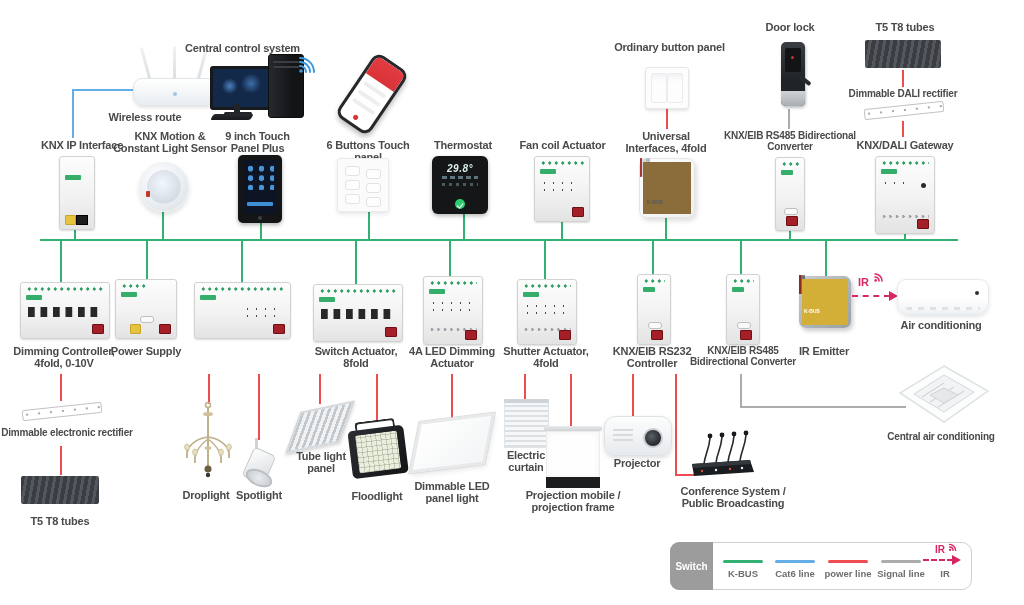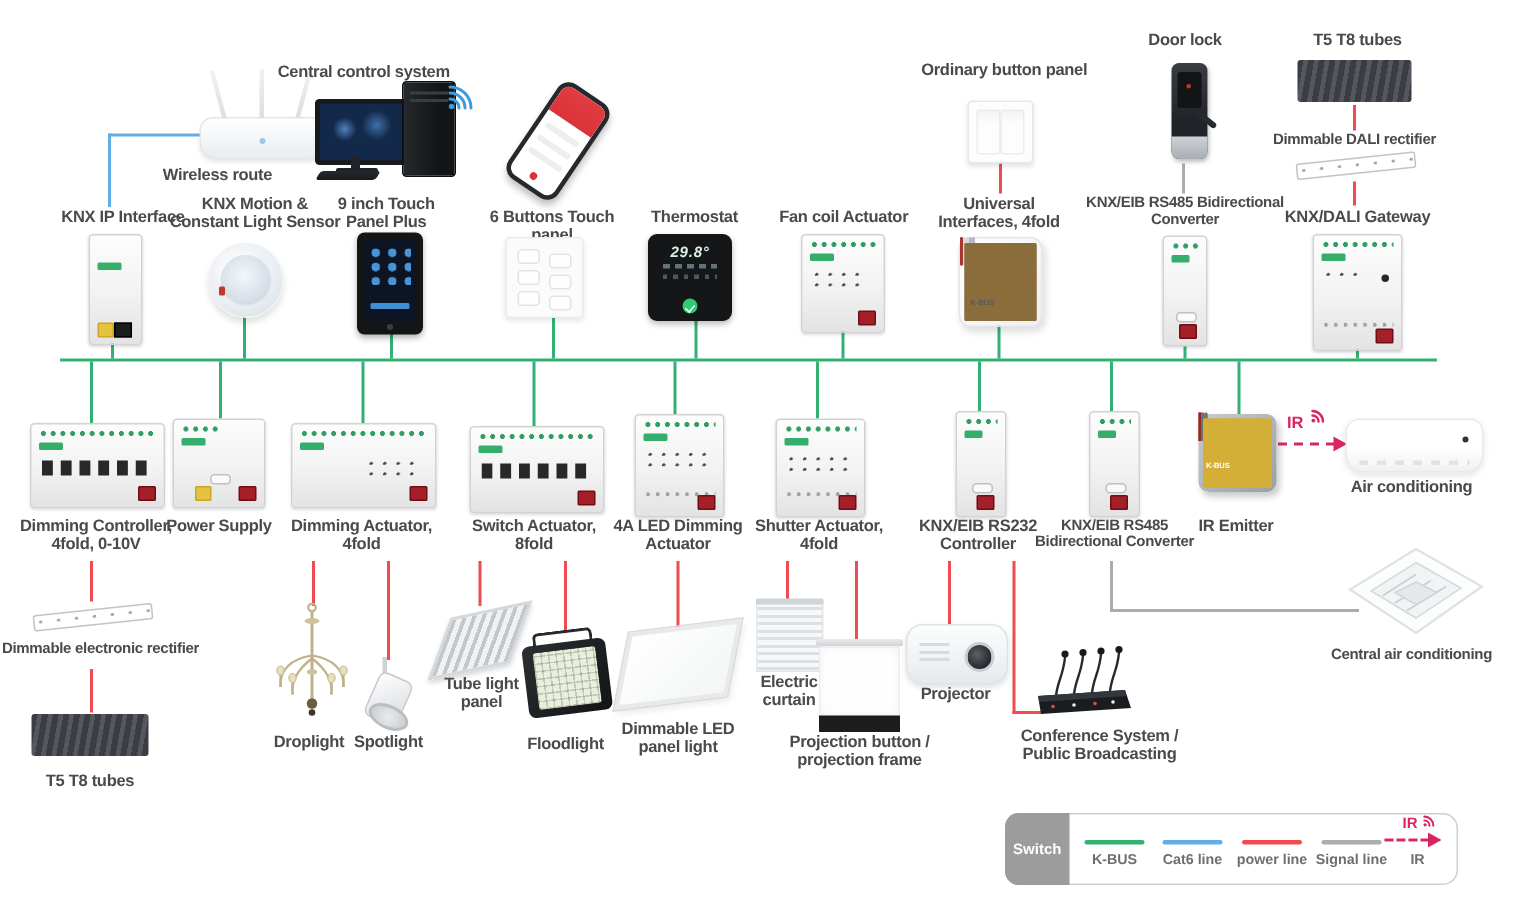--- a/index.html
+++ b/index.html
@@ -333,21 +333,20 @@
     <i class="port"></i>
   </div>
   <div class="lbl" style="left:106px;top:345px;width:80px">Power Supply</div>
 
   <div class="din" style="left:194px;top:282px;width:95px;height:55px">
     <i class="term"></i>
     <i class="chip"></i>
     <i class="leds" style="left:50px"></i>
     <i class="port"></i>
   </div>
-  <div class="lbl" style="left:190px;top:345px;width:102px">Dimming Actuator, 4fold</div>
 
   <div class="din" style="left:313px;top:284px;width:88px;height:56px">
     <i class="term"></i>
     <i class="chip"></i>
     <i class="sqs"></i>
     <i class="port"></i>
   </div>
   <div class="lbl" style="left:308px;top:345px;width:96px">Switch Actuator, 8fold</div>
 
   <div class="din" style="left:423px;top:276px;width:58px;height:67px">
@@ -469,21 +468,21 @@
   <div class="curt" style="left:504px;top:401px;width:43px;height:45px">
     <i class="curtbar"></i>
   </div>
   <div class="lbl" style="left:500px;top:449px;width:52px">Electric curtain</div>
 
   <div class="scrn" style="left:546px;top:426px;width:54px;height:62px">
     <i class="scrnbar"></i>
     <i class="scrnwhite"></i>
     <i class="scrnblack"></i>
   </div>
-  <div class="lbl" style="left:510px;top:489px;width:126px">Projection button / projection frame</div>
+  <div class="lbl" style="left:510px;top:489px;width:126px">Projection mobile / projection frame</div>
 
   <div class="proj" style="left:604px;top:416px;width:66px;height:38px">
     <i class="pvent"></i>
     <i class="plens"></i>
   </div>
   <div class="lbl" style="left:604px;top:457px;width:66px">Projector</div>
 
   <svg style="left:690px;top:424px" width="66" height="56" viewBox="0 0 66 56">
     <g fill="none" stroke="#26292d" stroke-width="1.6" stroke-linecap="round">
       <path d="M14,40 C15,30 19,26 20,14"></path>

